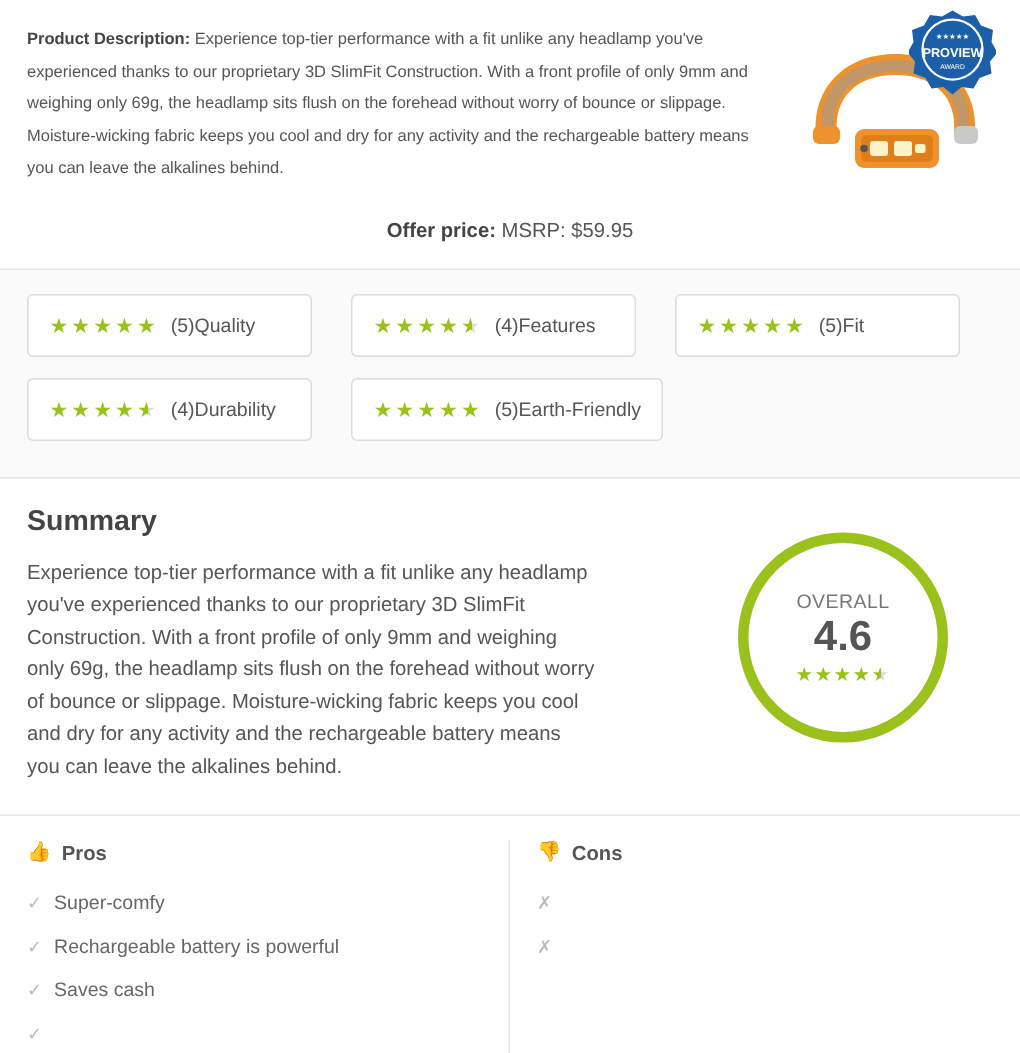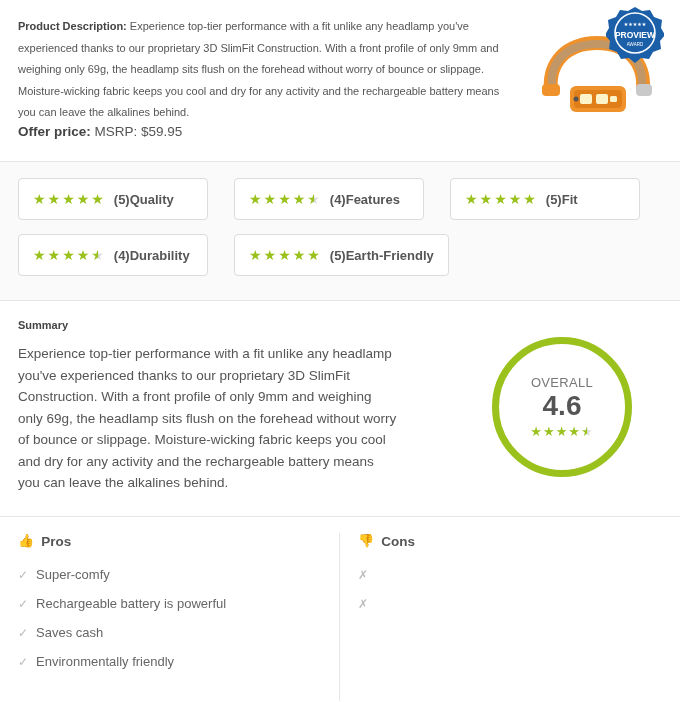--- a/index.html
+++ b/index.html
@@ -28,23 +28,24 @@
     font-size: 11px;
     line-height: 21.5px;
     color: #555555;
     max-width: 500px;
   }
   .desc-text b {
     color: #444444;
     font-weight: bold;
   }
   .offer-line {
-    margin-top: 0;
+    margin-top: 22px;
     font-size: 13.5px;
     color: #555555;
+    text-align: center;
   }
   .offer-line b { color: #444444; }
 
   
   .product-img {
     position: absolute;
     right: 18px;
     top: 10px;
     width: 130px;
     height: 110px;
@@ -77,21 +78,20 @@
     height: 42px;
     display: flex;
     align-items: center;
     padding: 0 14px;
     min-width: 190px;
   }
   .rating-pill .stars { margin-right: 8px; }
   .rating-label {
     font-size: 13px;
     color: #555555;
-    font-weight: bold;
   }
   .stars {
     display: inline-block;
     letter-spacing: 2px;
     font-size: 14px;
     line-height: 1;
   }
   .star-full { color: #9ac11c; }
   .star-half {
     background: linear-gradient(90deg, #9ac11c 50%, #d9d9d9 50%);
@@ -101,21 +101,21 @@
   }
 
   
   .summary-block {
     padding: 18px 18px 22px 18px;
     border-bottom: 1px solid #e6e6e6;
     position: relative;
     min-height: 216px;
   }
   .summary-title {
-    font-size: 11px;
+    font-size: 19px;
     font-weight: bold;
     color: #444444;
     margin-bottom: 12px;
   }
   .summary-text {
     font-size: 13.5px;
     line-height: 21.5px;
     color: #555555;
     width: 380px;
   }
@@ -283,21 +283,20 @@
       <div class="pc-item">
         <span class="pc-icon">✓</span>
         <span>Rechargeable battery is powerful</span>
       </div>
       <div class="pc-item">
         <span class="pc-icon">✓</span>
         <span>Saves cash</span>
       </div>
       <div class="pc-item">
         <span class="pc-icon">✓</span>
-        <span>Environmentally friendly</span>
       </div>
     </div>
     <div class="pc-col right">
       <div class="pc-head">
         <span class="pc-icon">👎</span>
         <span>Cons</span>
       </div>
       <div class="pc-item">
         <span class="pc-icon">✗</span>
       </div>

